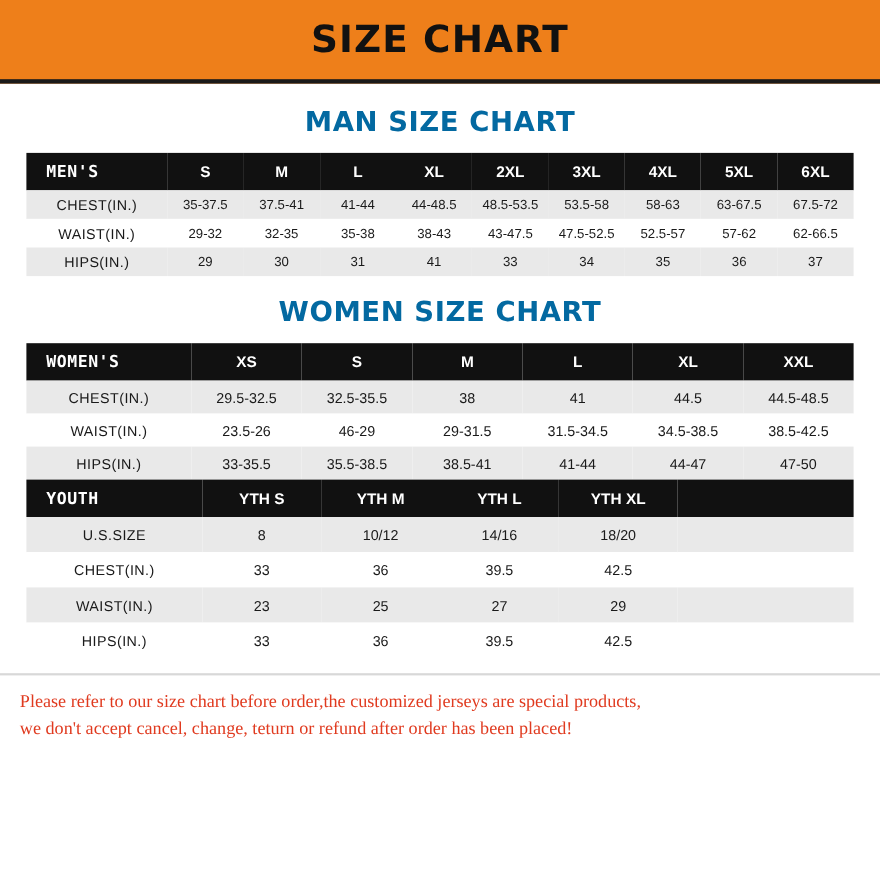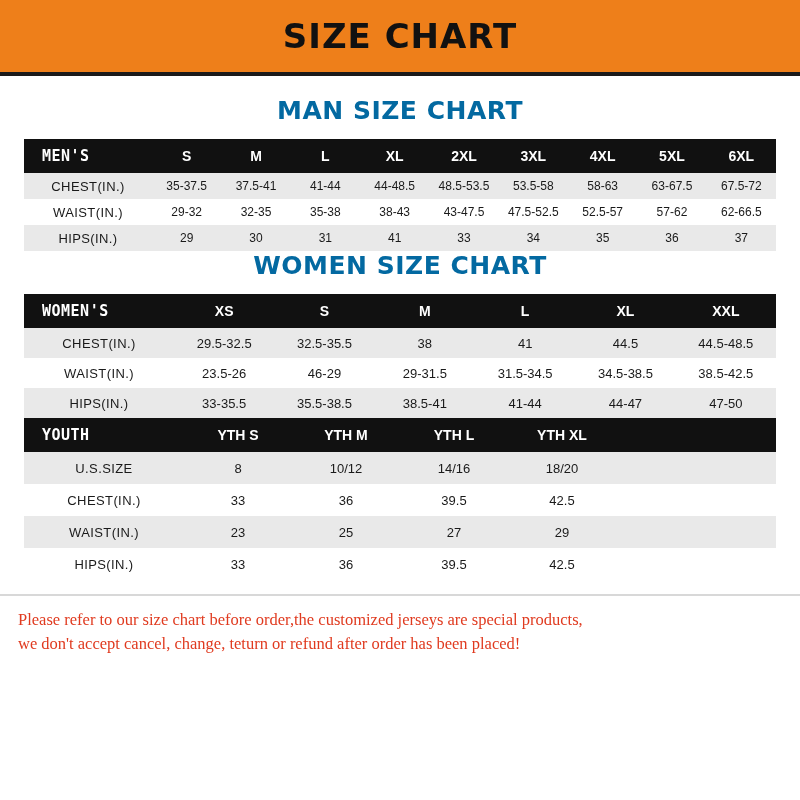--- a/index.html
+++ b/index.html
@@ -45,21 +45,21 @@
   .section-title {
     text-align: center;
     font-family: "DejaVu Sans", sans-serif;
     font-weight: bold;
     font-size: 25px;
     color: #0369a1;
     letter-spacing: 0.5px;
     margin: 0;
   }
   .man-title { padding-top: 20px; padding-bottom: 14px; }
-  .women-title { padding-bottom: 14px; }
+  .women-title { padding-top: 18px; padding-bottom: 14px; }
   .youth-title { padding-top: 18px; padding-bottom: 14px; }
 
   table.size-table {
     width: 100%;
     border-collapse: collapse;
     table-layout: fixed;
   }
   table.size-table th,
   table.size-table td {
     text-align: center;

